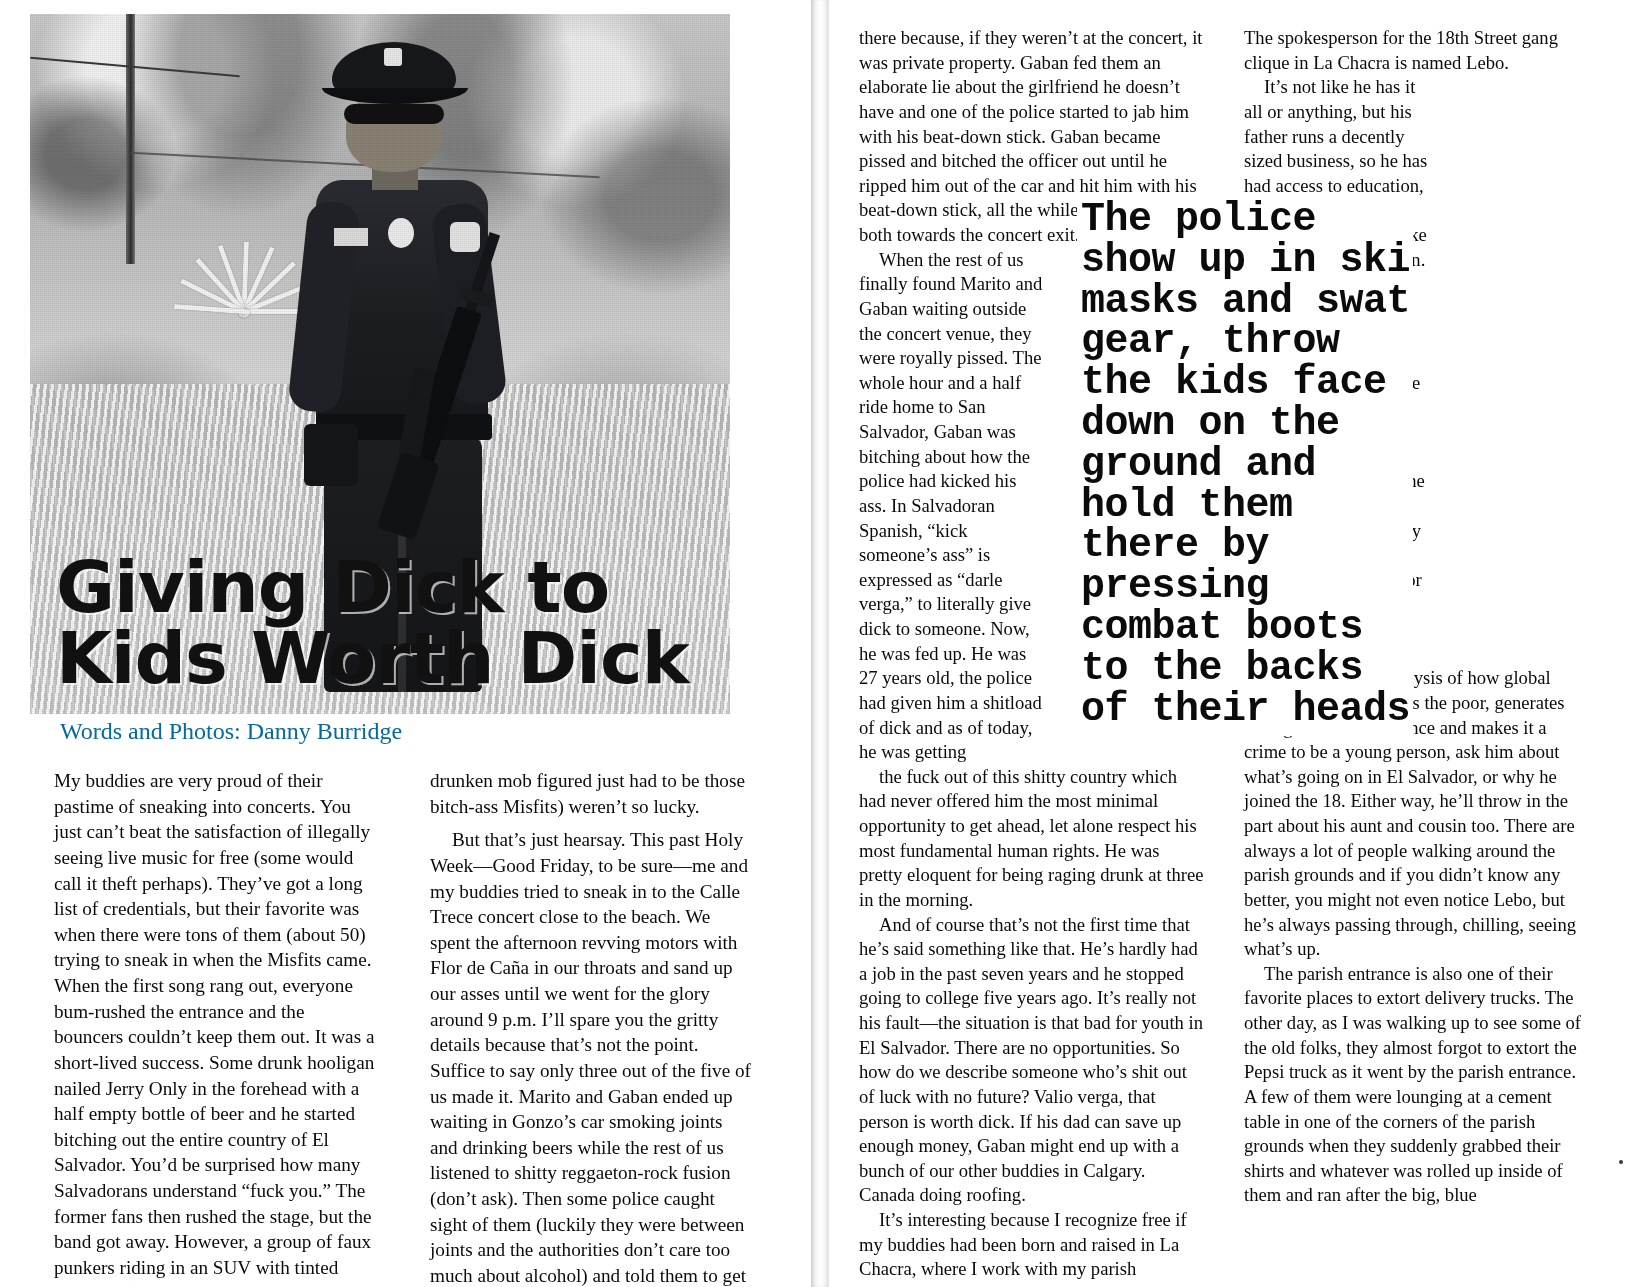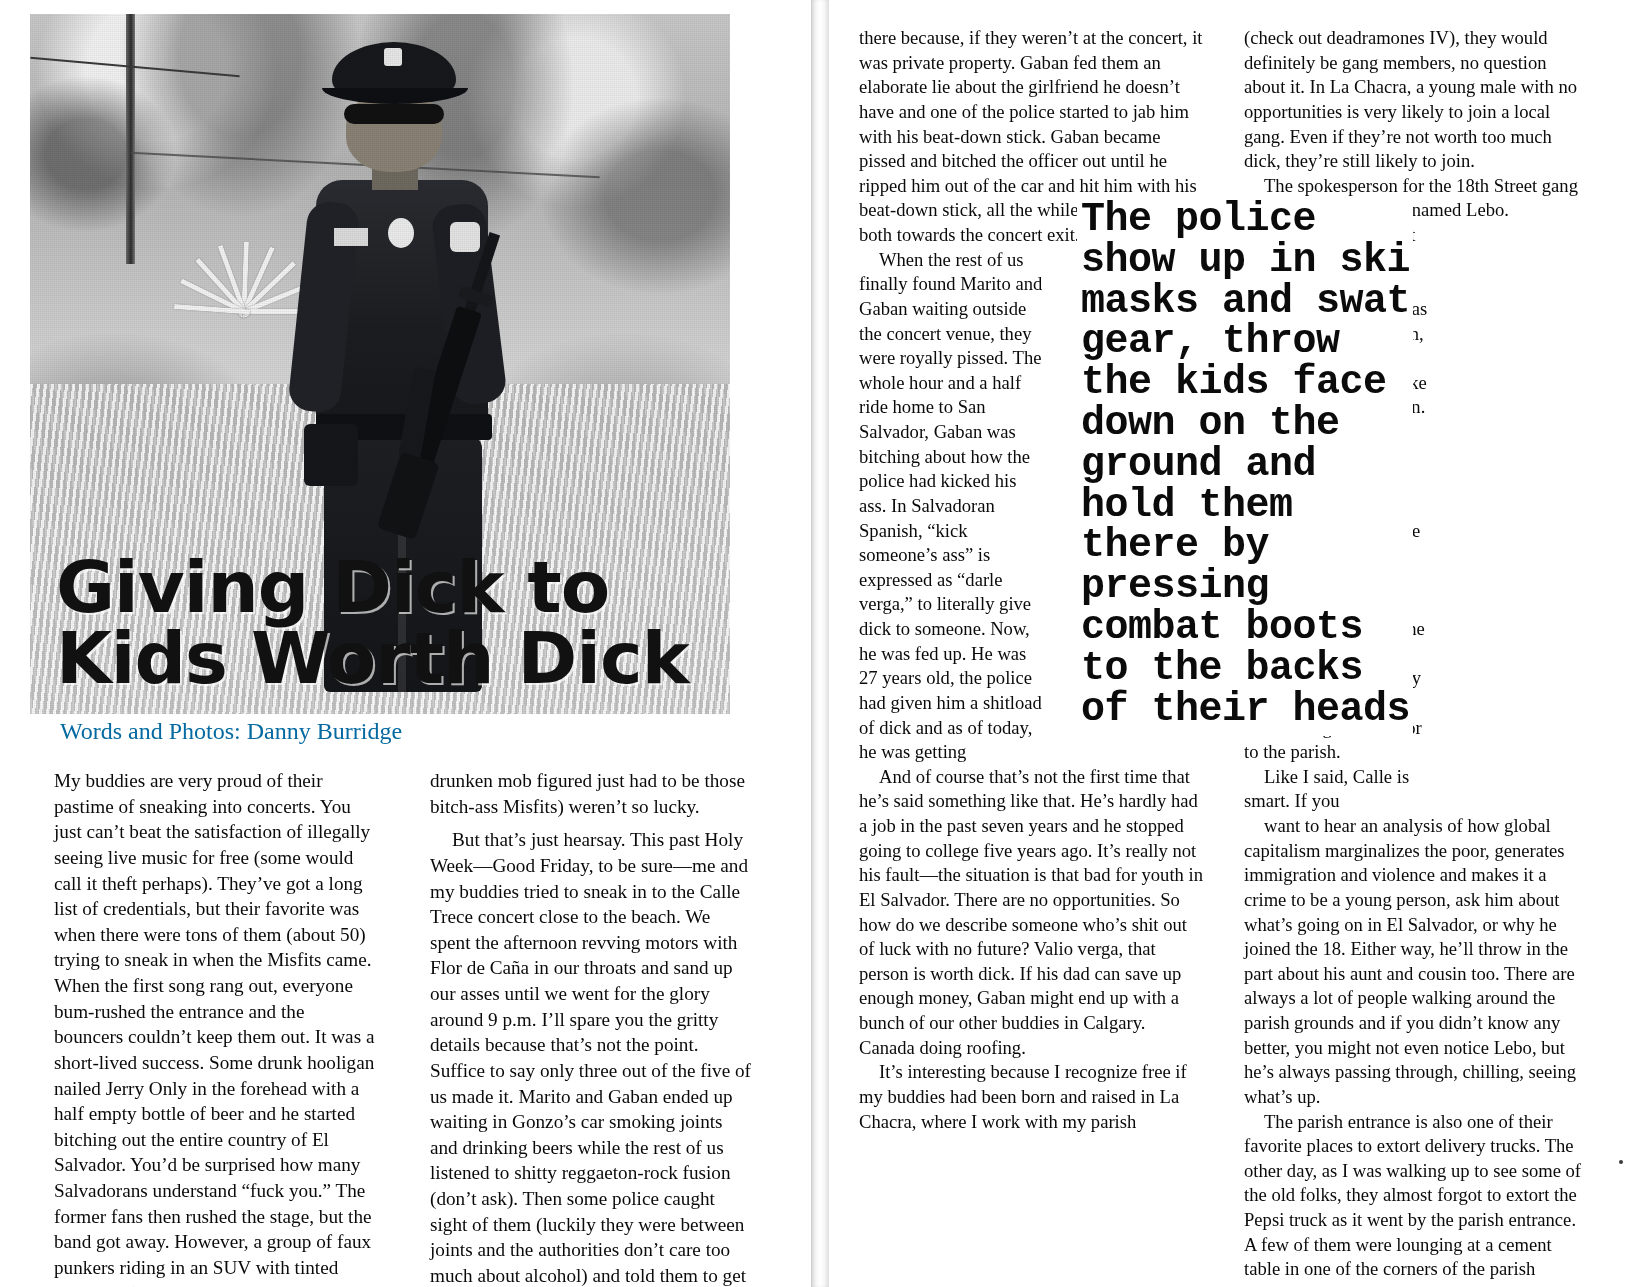--- a/index.html
+++ b/index.html
@@ -362,26 +362,26 @@
   <div class="gutter"></div>
 
   <div class="page page-right">
     <div class="right-inner">
 
       <div class="pullquote">The police show up in ski masks and swat gear, throw the kids face down on the ground and hold them there by pressing combat boots to the backs of their heads</div>
 
       <div class="rcol c1">
         <p>there because, if they weren’t at the concert, it was private property. Gaban fed them an elaborate lie about the girlfriend he doesn’t have and one of the police started to jab him with his beat-down stick. Gaban became pissed and bitched the officer out until he ripped him out of the car and hit him with his beat-down stick, all the while shoving them both towards the concert exit.</p>
         <p class="wrap-narrow">When the rest of us finally found Marito and Gaban waiting outside the concert venue, they were royally pissed. The whole hour and a half ride home to San Salvador, Gaban was bitching about how the police had kicked his ass. In Salvadoran Spanish, “kick someone’s ass” is expressed as “darle verga,” to literally give dick to someone. Now, he was fed up. He was 27 years old, the police had given him a shitload of dick and as of today, he was getting</p>
+        <p>the fuck out of this shitty country which had never offered him the most minimal opportunity to get ahead, let alone respect his most fundamental human rights. He was pretty eloquent for being raging drunk at three in the morning.</p>
         <p>And of course that’s not the first time that he’s said something like that. He’s hardly had a job in the past seven years and he stopped going to college five years ago. It’s really not his fault—the situation is that bad for youth in El Salvador. There are no opportunities. So how do we describe someone who’s shit out of luck with no future? Valio verga, that person is worth dick. If his dad can save up enough money, Gaban might end up with a bunch of our other buddies in Calgary. Canada doing roofing.</p>
         <p>It’s interesting because I recognize free if my buddies had been born and raised in La Chacra, where I work with my parish</p>
       </div>
 
       <div class="rcol c2">
-        <p>(check out deadramones IV), they would definitely be gang members, no question about it. In La Chacra, a young male with no opportunities is very likely to join a local gang. Even if they’re not worth too much dick, they’re still likely to join.</p>
         <p>The spokesperson for the 18th Street gang clique in La Chacra is named Lebo.</p>
         <p class="wrap-narrow">It’s not like he has it all or anything, but his father runs a decently sized business, so he has had access to education, he’s smart, he’s got connections. It’s not like this was his only option. But when the Mara Salvatrucha—the MS, the gang that has the reputation for being crazier, more raw, more violent, more unpredictable—killed his aunt and cousin, Lebo decided to join the rival gang so that he could protect his family and where they live, which is right next door to the parish.</p>
         <p class="wrap-narrow">Like I said, Calle is smart. If you</p>
         <p>want to hear an analysis of how global capitalism marginalizes the poor, generates immigration and violence and makes it a crime to be a young person, ask him about what’s going on in El Salvador, or why he joined the 18. Either way, he’ll throw in the part about his aunt and cousin too. There are always a lot of people walking around the parish grounds and if you didn’t know any better, you might not even notice Lebo, but he’s always passing through, chilling, seeing what’s up.</p>
         <p>The parish entrance is also one of their favorite places to extort delivery trucks. The other day, as I was walking up to see some of the old folks, they almost forgot to extort the Pepsi truck as it went by the parish entrance. A few of them were lounging at a cement table in one of the corners of the parish grounds when they suddenly grabbed their shirts and whatever was rolled up inside of them and ran after the big, blue</p>
       </div>
 
       <div class="page-dot"></div>
     </div>
   </div>

